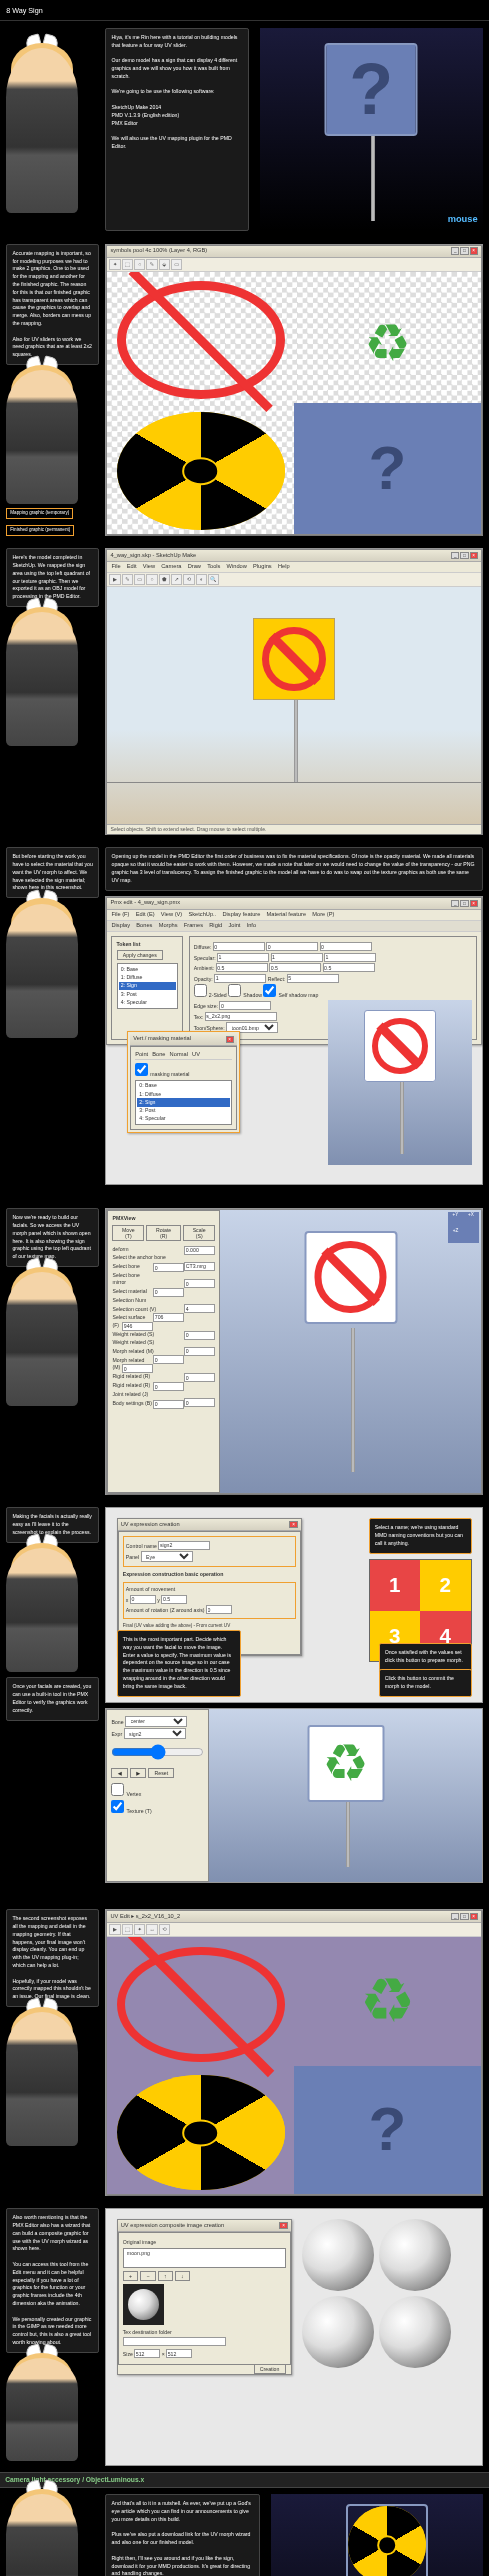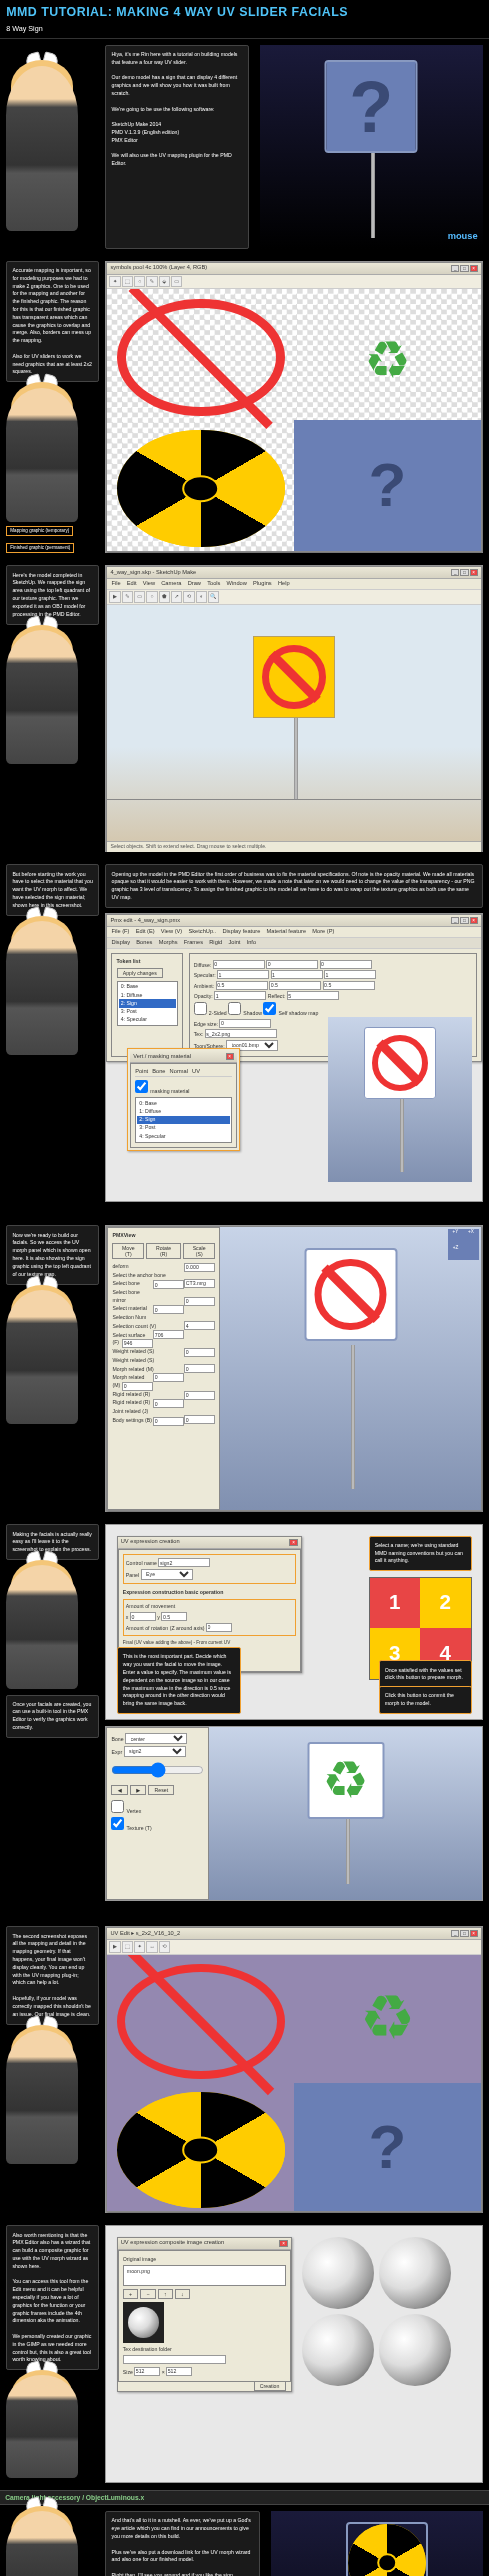--- a/index.html
+++ b/index.html
@@ -53,21 +53,20 @@
 .moon{width:72px;height:72px;border-radius:50%;background:radial-gradient(circle at 35% 35%,#fff,#ddd 40%,#999 70%,#333)}
 .statusbar{background:#ece9d8;border-top:0.5px solid #aaa;padding:1px 3.1px;font-size:5.2px;color:#555;display:flex;gap:4.1px}
 .listbox{background:#fff;border:0.5px solid #888;min-height:41px;font-size:5.2px;color:#333;padding:1px}
 .listbox div{padding:0.5px 2.1px}
 .listbox .sel{background:#316ac5;color:#fff}
 </style>
 </head>
 <body>
 
 <div class="header">
-<div class="title">MMD TUTORIAL: MAKING 4 WAY UV SLIDER FACIALS</div>
 <div class="subtitle">8 Way Sign</div>
 </div>
 
 <div class="section" style="min-height:216px">
 <div style="width:93px">
 <div class="rin" style="margin-top:20.6px">
         <div class="rin-bow"></div>
         <div class="rin-hair"></div>
         <div class="rin-face">
           <div class="rin-eye l"></div>

